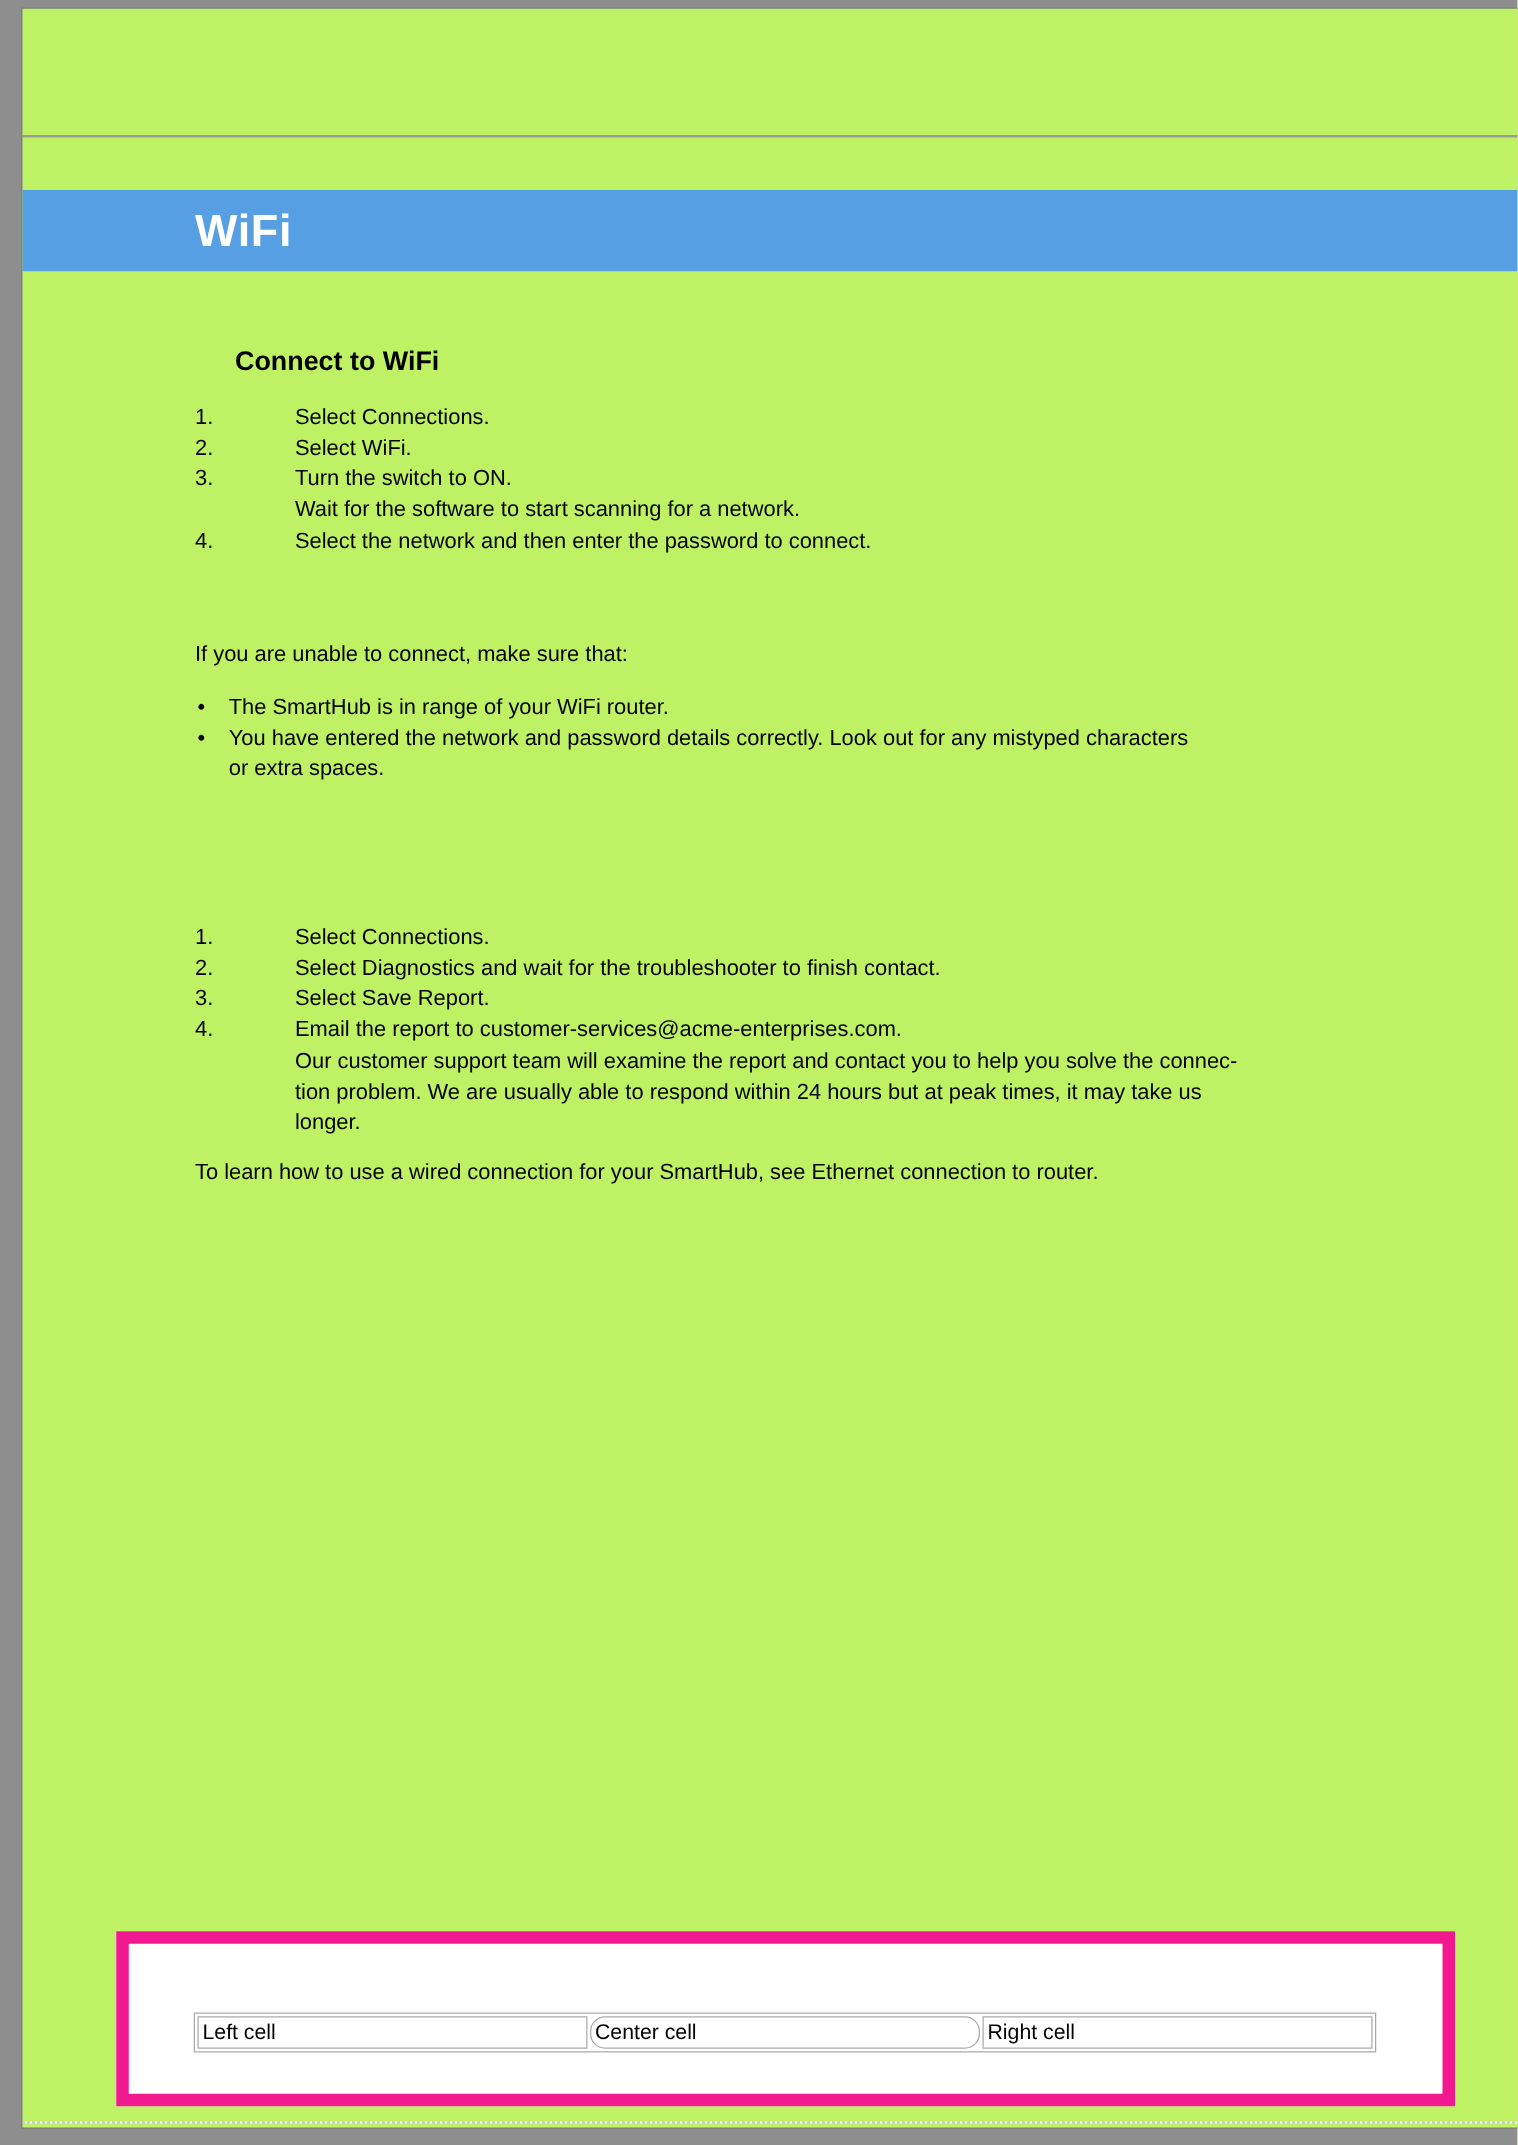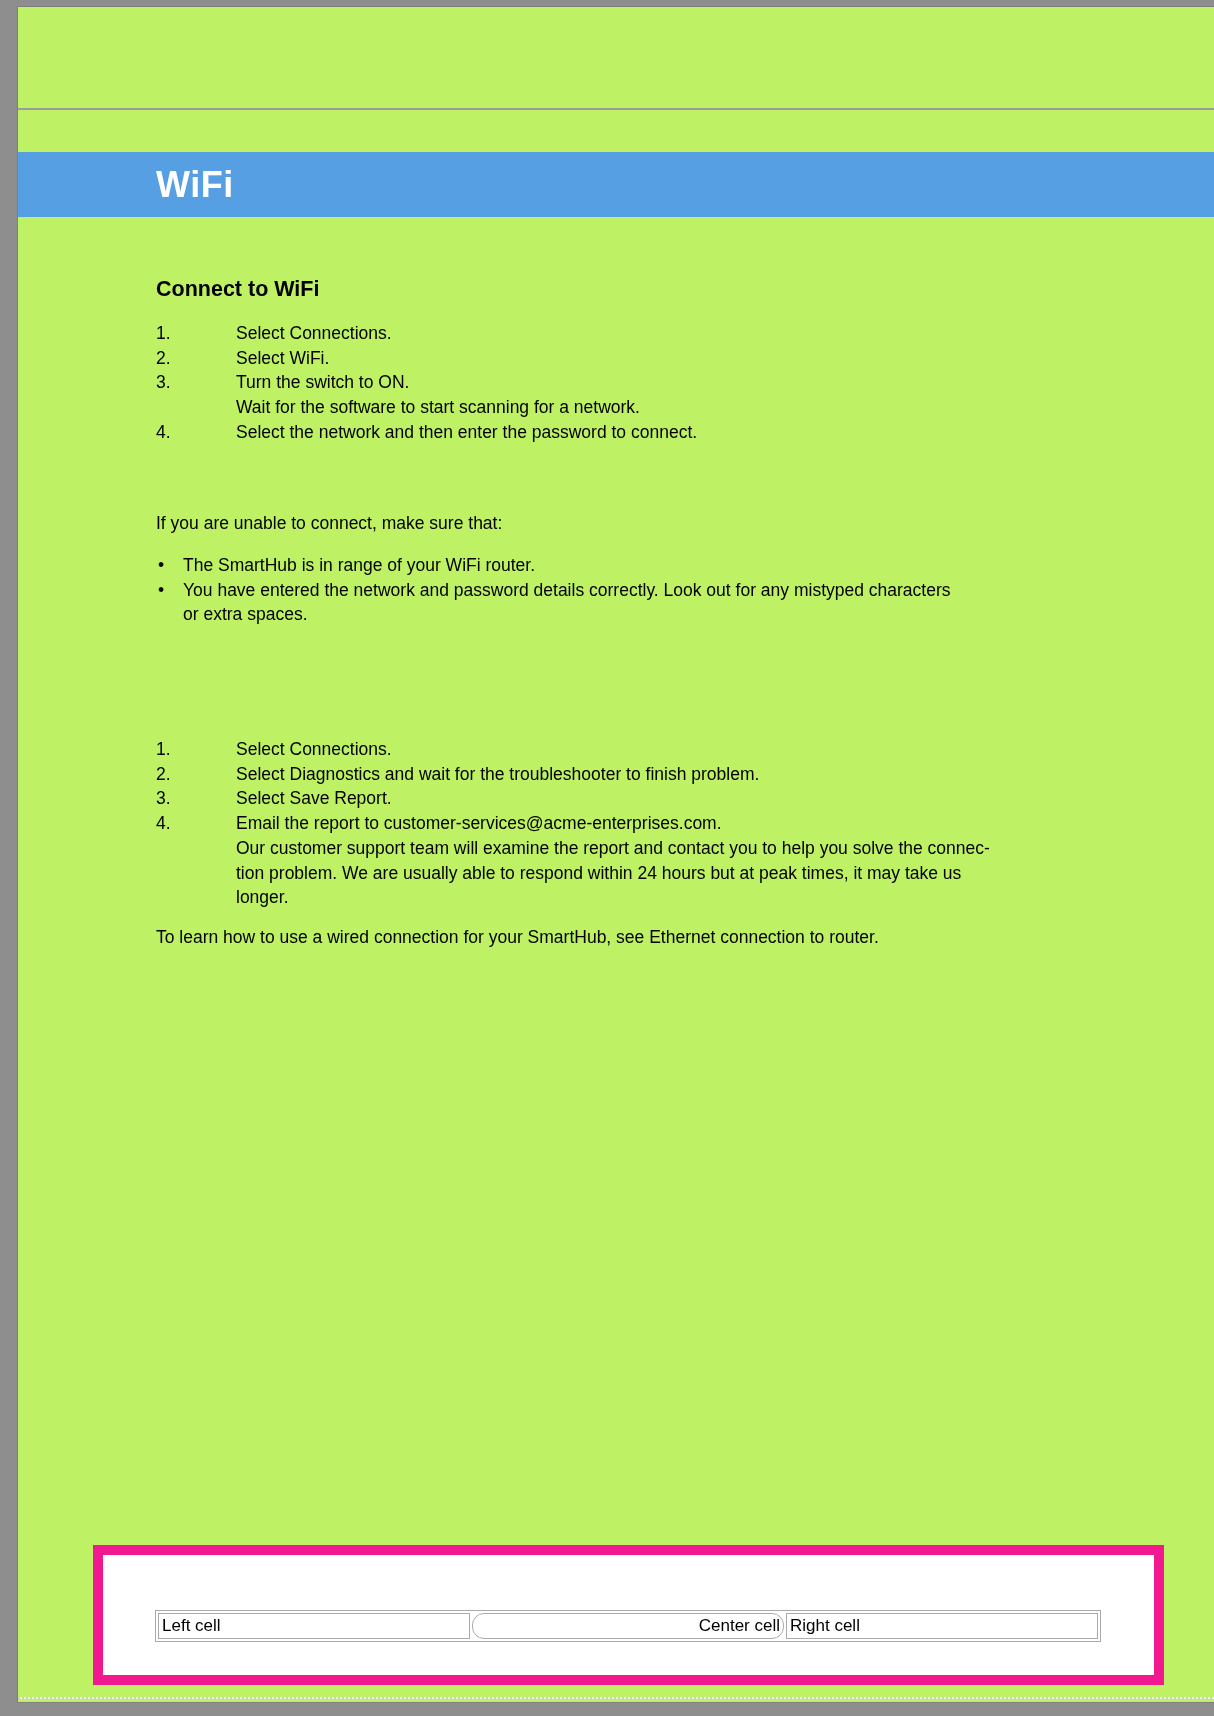--- a/index.html
+++ b/index.html
@@ -15,21 +15,21 @@
   .top-rule { position:absolute; left:0; top:101px; width:100%; height:2px; background:#9c9c9c; }
   .banner { position:absolute; left:0; top:145px; width:100%; height:65px; background:#579fe3; }
   .banner-title {
     font-size:36px; font-weight:bold; color:#ffffff;
     line-height:65px; padding-left:138px; letter-spacing:0.5px;
   }
   .content-block {
     position:absolute; left:138px; width:870px;
     font-size:17.5px; line-height:24.7px;
   }
-  .doc-heading { top:269px; font-size:21.5px; font-weight:bold; line-height:26px; }
+  .doc-heading { top:269px; font-size:21.5px; font-weight:bold; line-height:26px;margin-left:32px; }
   .para { white-space:pre; }
   #p-unable { top:504px; }
   #p-still  { top:689px; }
   #p-wired  { top:918px; }
   #steps-connect { top:314px; }
   #steps-trouble { top:730px; }
   #bullets { top:546px; }
   .step { display:flex; }
   .step-num { flex:0 0 42px; }
   .step-text { white-space:pre;margin-left:38px; }
@@ -43,21 +43,21 @@
   .sample-table {
     position:absolute; left:52px; top:55px; width:946px;
     border-collapse:separate; border-spacing:2px;
     border:1px solid #ababab; background:#ffffff; table-layout:fixed;
   }
   .sample-table td {
     border:1px solid #ababab; height:24px; padding:0 3px;
     font-size:17px; overflow:hidden; white-space:nowrap;
   }
   td.cell-left   { text-align:left; }
-  td.cell-center { text-align:right;border-radius:12px; }
+  td.cell-center { text-align:left;border-radius:12px; }
   td.cell-right  { text-align:left; }
   .perforation {
     position:absolute; left:0; bottom:3px; width:100%; height:2px;
     background:repeating-linear-gradient(90deg,#cccccc 0 2px,#f2f2f2 2px 4px);
   }
 </style>
 </head>
 <body>
 
 <div class="screen">
@@ -106,21 +106,21 @@
     </div>
 
 
     <div class="content-block" id="steps-trouble">
       <div class="step">
         <span class="step-num">1.</span>
         <span class="step-text">Select Connections.</span>
       </div>
       <div class="step">
         <span class="step-num">2.</span>
-        <span class="step-text">Select Diagnostics and wait for the troubleshooter to finish problem.</span>
+        <span class="step-text">Select Diagnostics and wait for the troubleshooter to finish contact.</span>
       </div>
       <div class="step">
         <span class="step-num">3.</span>
         <span class="step-text">Select Save Report.</span>
       </div>
       <div class="step">
         <span class="step-num">4.</span>
         <span class="step-text">Email the report to customer-services@acme-enterprises.com.
 Our customer support team will examine the report and contact you to help you solve the connec-
 tion problem. We are usually able to respond within 24 hours but at peak times, it may take us

